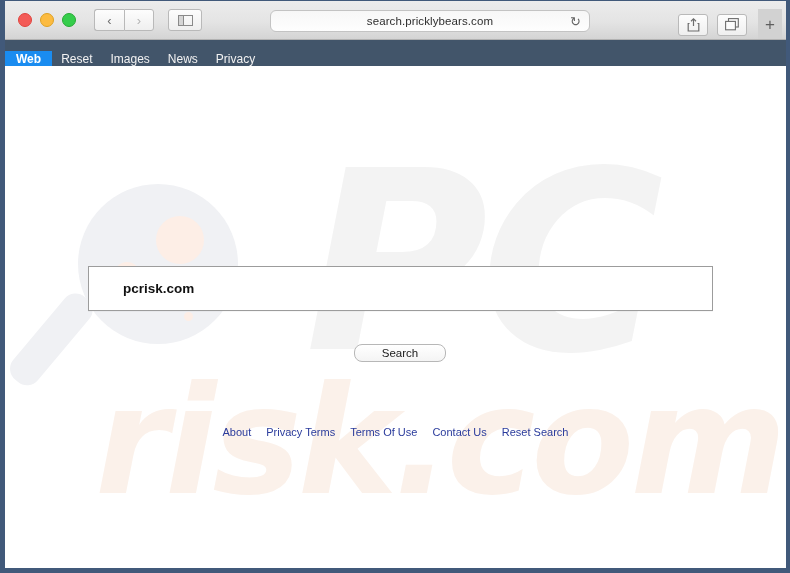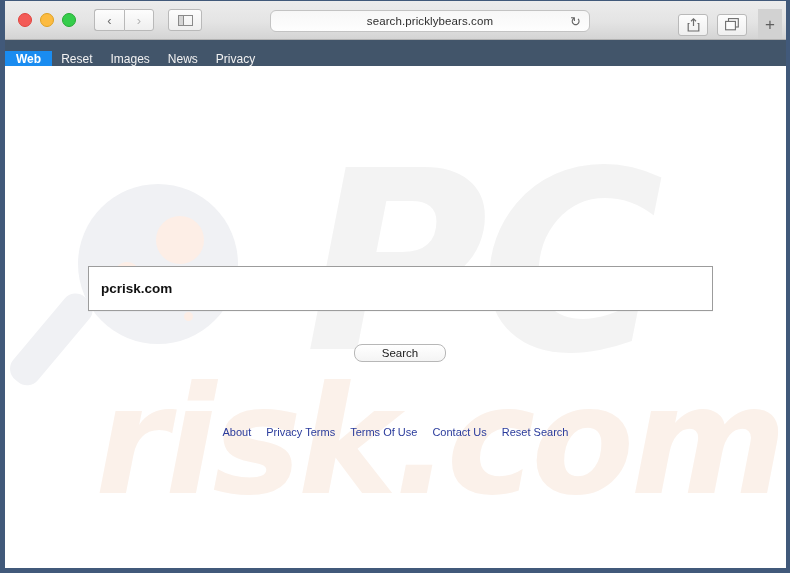--- a/index.html
+++ b/index.html
@@ -286,20 +286,21 @@
     outline: none;
     background: transparent;
     font-family: "Liberation Sans", sans-serif;
     font-size: 13.5px;
     font-weight: bold;
     color: #111111;
     padding-left: 12px;
     width: 100%;
     height: 100%;
     box-sizing: border-box;
+    margin-left: 22px;
   }
 
   
   .search-btn {
     position: absolute;
     left: 349px;
     top: 278px;
     width: 92px;
     height: 18px;
     background: linear-gradient(to bottom, #ffffff, #f4f4f4);

